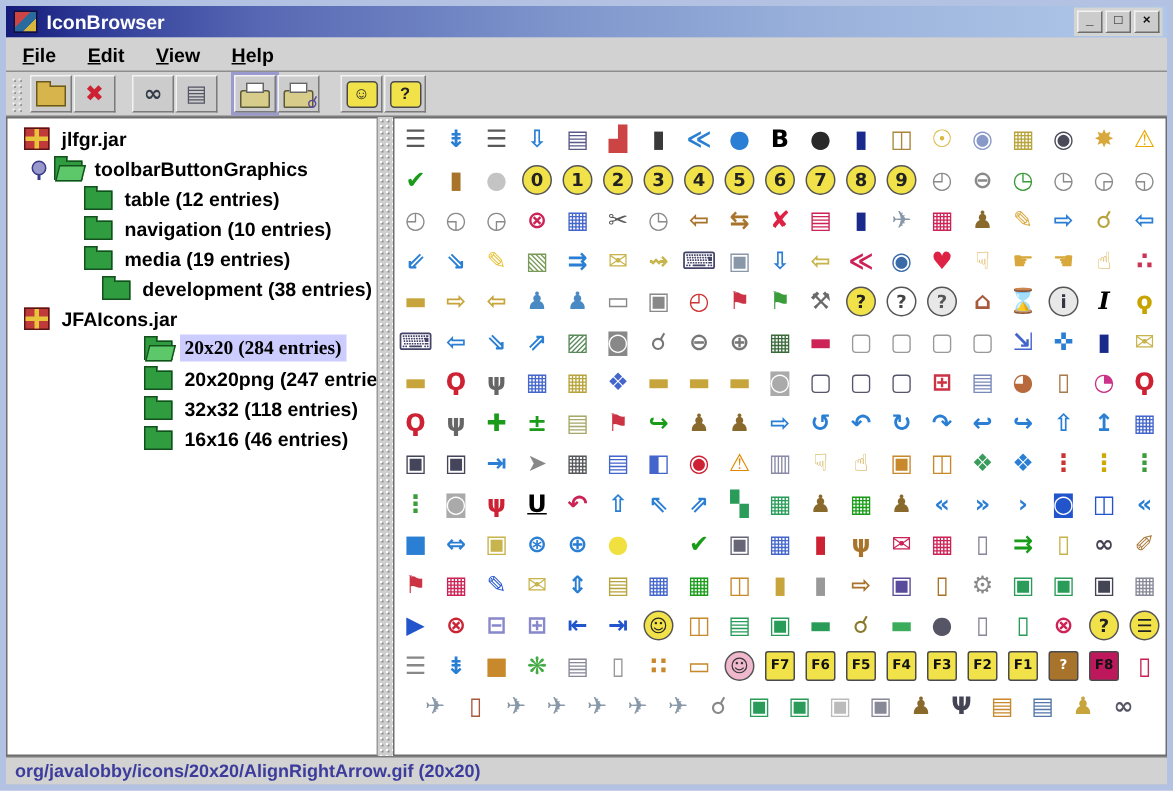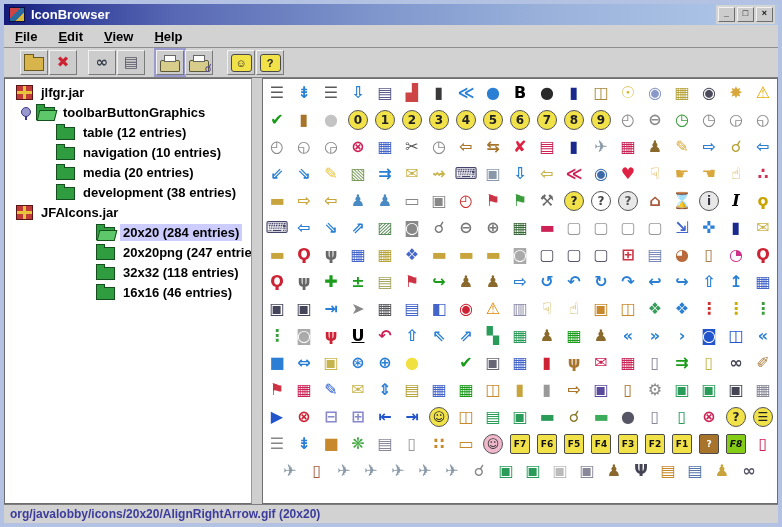--- a/index.html
+++ b/index.html
@@ -145,31 +145,31 @@
         <div class="tree-row" style="padding-left: 46px;">
           <span class="fold"></span>
           <span class="tree-label">table (12 entries)</span>
         </div>
         <div class="tree-row" style="padding-left: 46px;">
           <span class="fold"></span>
           <span class="tree-label">navigation (10 entries)</span>
         </div>
         <div class="tree-row" style="padding-left: 46px;">
           <span class="fold"></span>
-          <span class="tree-label">media (20 entries)</span>
-        </div>
-        <div class="tree-row" style="padding-left: 46px;">
+          <span class="tree-label">media (19 entries)</span>
+        </div>
+        <div class="tree-row" style="padding-left: 46px; justify-content: flex-end;">
           <span class="fold"></span>
           <span class="tree-label">development (38 entries)</span>
         </div>
         <div class="tree-row" style="padding-left: 6px;">
           <span class="jar"></span>
           <span class="tree-label">JFAIcons.jar</span>
         </div>
-        <div class="tree-row" style="padding-left: 86px;">
+        <div class="tree-row" style="padding-left: 86px; font-family: Liberation Serif, serif;">
           <span class="fold open"></span>
           <span class="tree-label selected">20x20 (284 entries)</span>
         </div>
         <div class="tree-row" style="padding-left: 86px;">
           <span class="fold"></span>
           <span class="tree-label">20x20png (247 entries)</span>
         </div>
         <div class="tree-row" style="padding-left: 86px;">
           <span class="fold"></span>
           <span class="tree-label">32x32 (118 entries)</span>
@@ -465,21 +465,21 @@
           <div class="cell" style="color: rgb(200, 136, 44);">▭</div>
           <div class="cell round" style="color: rgb(51, 51, 51); background: rgb(240, 184, 204);">☺</div>
           <div class="cell key" style="color: rgb(17, 17, 17); background: rgb(242, 226, 74);">F7</div>
           <div class="cell key" style="color: rgb(17, 17, 17); background: rgb(242, 226, 74);">F6</div>
           <div class="cell key" style="color: rgb(17, 17, 17); background: rgb(242, 226, 74);">F5</div>
           <div class="cell key" style="color: rgb(17, 17, 17); background: rgb(242, 226, 74);">F4</div>
           <div class="cell key" style="color: rgb(17, 17, 17); background: rgb(242, 226, 74);">F3</div>
           <div class="cell key" style="color: rgb(17, 17, 17); background: rgb(242, 226, 74);">F2</div>
           <div class="cell key" style="color: rgb(17, 17, 17); background: rgb(242, 226, 74);">F1</div>
           <div class="cell key" style="color: rgb(255, 255, 255); background: rgb(168, 116, 44);">?</div>
-          <div class="cell key" style="color: rgb(17, 17, 17); background: #84cc16; font-style: italic;">F8</div>
+          <div class="cell key" style="color: rgb(17, 17, 17); background: #be185d;">F8</div>
           <div class="cell" style="color: rgb(204, 34, 85);">▯</div>
         </div>
         <div class="grid-row" style="margin-left: 13px;">
           <div class="cell" style="color: rgb(136, 152, 168);">✈</div>
           <div class="cell" style="color: rgb(168, 90, 60);">▯</div>
           <div class="cell" style="color: rgb(136, 152, 168);">✈</div>
           <div class="cell" style="color: rgb(136, 152, 168);">✈</div>
           <div class="cell" style="color: rgb(136, 152, 168);">✈</div>
           <div class="cell" style="color: rgb(136, 152, 168);">✈</div>
           <div class="cell" style="color: rgb(136, 152, 168);">✈</div>

